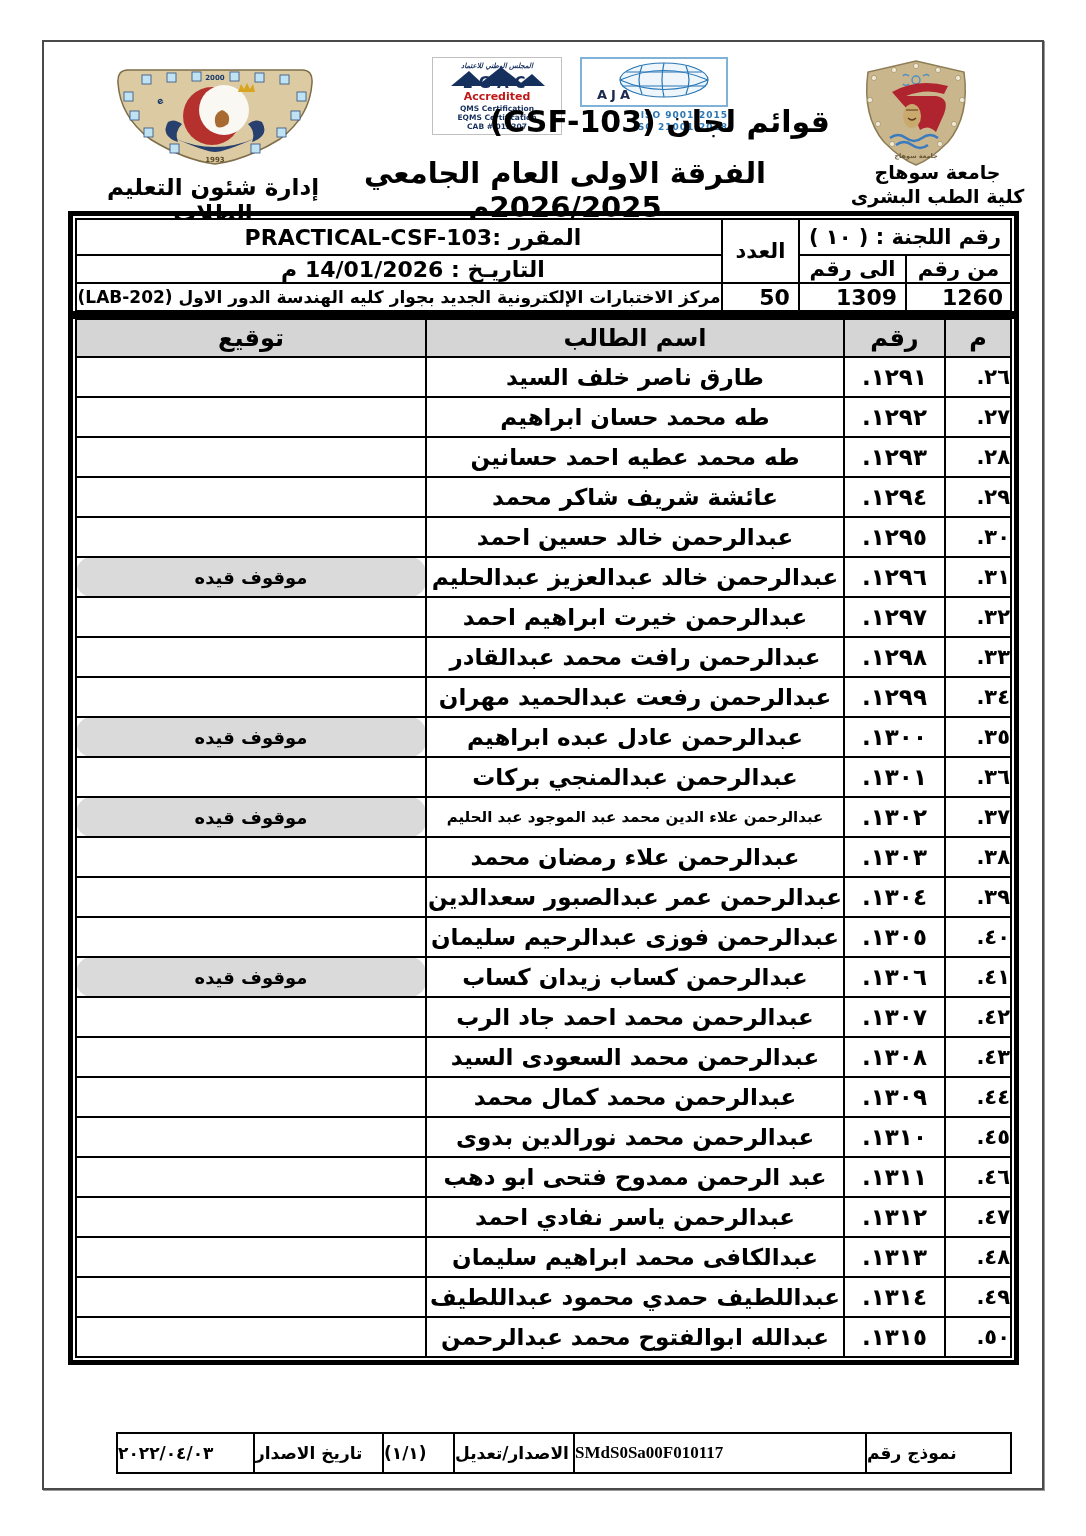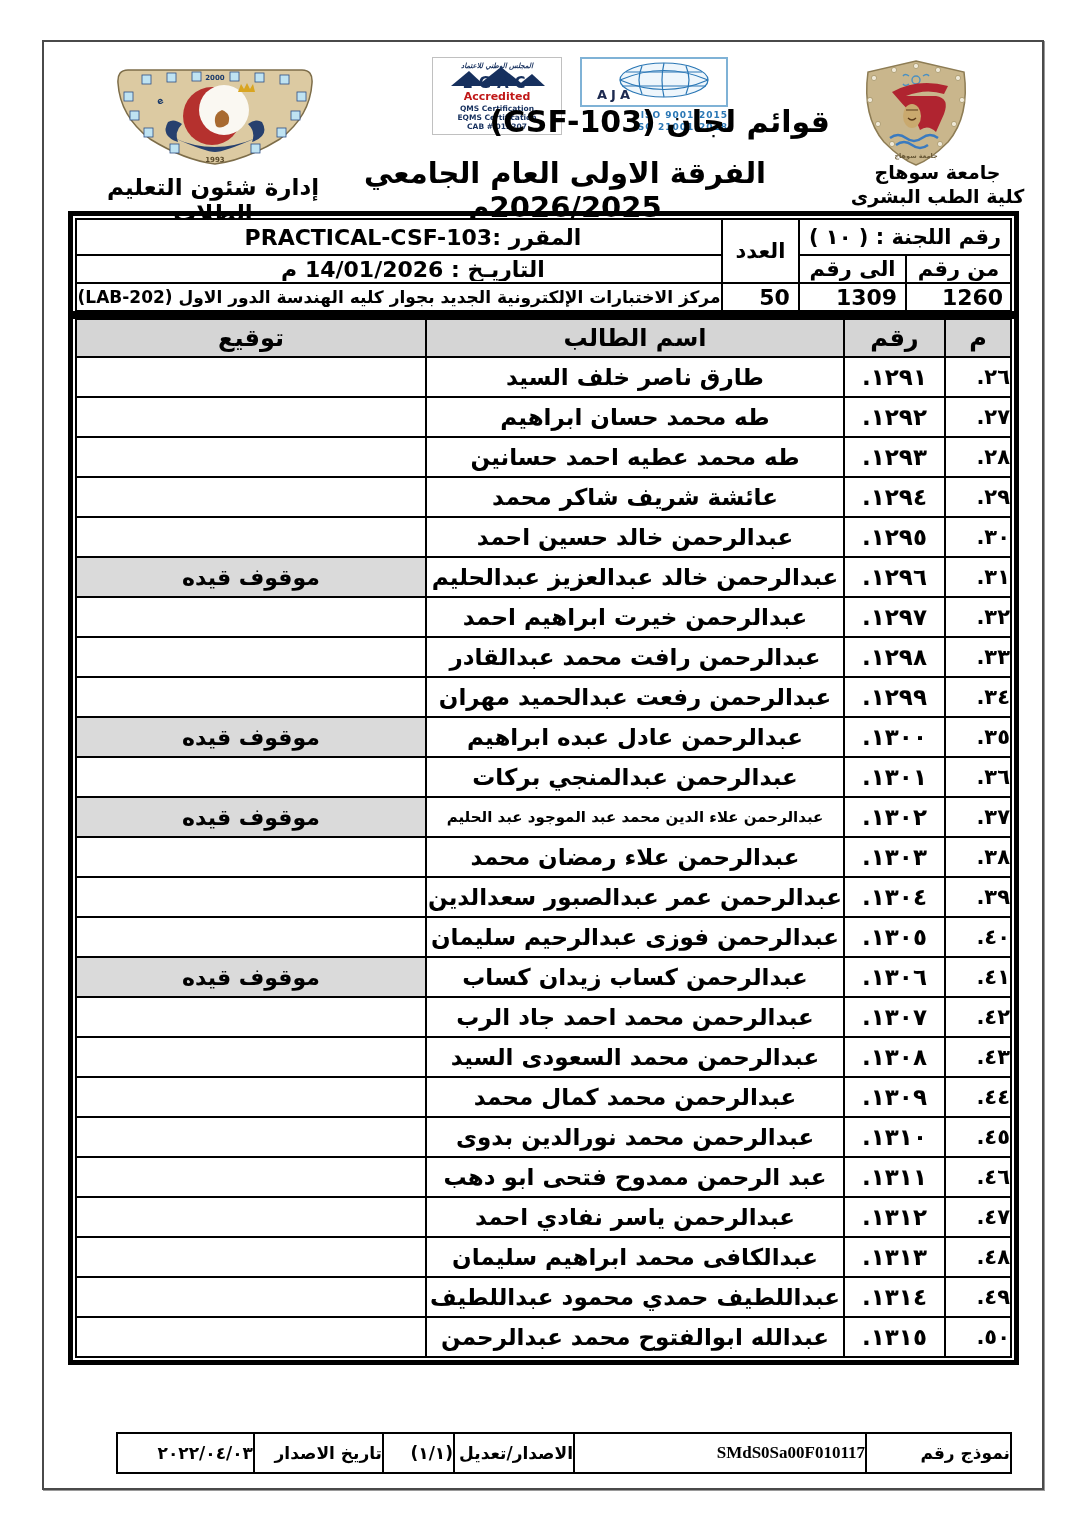--- a/index.html
+++ b/index.html
@@ -25,39 +25,39 @@
   .aja-wrap { left:594px; top:57px; width:134px; height:78px; background:#fff; }
   .aja-globe-box { width:148px; height:50px; border:2px solid #7fb2d6; background:#fff; }
   .aja-iso { font-size:9px; color:#2a77b5; line-height:12px; letter-spacing:1px; padding-top:2px; }
 
   
   table { border-collapse:collapse; table-layout:fixed; background:#fff; }
   .blk-outline { outline:5px solid #000; outline-offset:2px; }
   .info-table { left:75px; top:218px; width:937px; }
   .info-table td { border:2px solid #000; text-align:center; vertical-align:middle; overflow:hidden; }
   .info-table .r1 td { height:36px; }
-  .info-table .r2 td { height:28px;border-radius:9px; }
+  .info-table .r2 td { height:28px; }
   .info-table .r3 td { height:28px; }
   .fs22 { font-size:22px;padding-left:28px; } .fs21 { font-size:21px; } .fs17 { font-size:17px; }
 
   
   .roster-table { left:75px; top:318px; width:937px; }
   .roster-table td { border:2px solid #000; text-align:center; vertical-align:middle; overflow:hidden; }
   .roster-table .hd td { background:#d5d5d5; height:38px; font-size:24px; }
   .roster-table .row td { height:40px; }
   .cell-serial { font-size:21px;padding-left:32px; }
   .cell-number { font-size:23px;margin-top:36px; }
   .cell-name   { font-size:23px; }
   .cell-name.small { font-size:15px; }
-  .cell-note   { font-size:22px; }
+  .cell-note   { font-size:18px;border-radius:16px; }
   .cell-note.suspended { background:#dadada; }
 
   
   .footer-table { left:116px; top:1432px; width:896px; }
-  .footer-table td { border:2px solid #000; text-align:right; vertical-align:middle; height:40px; font-size:17px; }
+  .footer-table td { border:2px solid #000; text-align:left; vertical-align:middle; height:40px; font-size:17px; }
   .footer-form-value { font-family:"Liberation Serif", serif; font-size:21px; direction:ltr; }
 </style>
 </head>
 <body>
 
 <div class="abs page-border"></div>
 
 <svg class="abs" style="left:112px; top:66px;" width="206" height="102" viewBox="0 0 206 102">
   <path d="M16 4 H190 Q201 4 200 17 Q198 50 168 73 Q134 94 103 98 Q72 94 38 73 Q8 50 6 17 Q5 4 16 4 Z" fill="#dccaa2" stroke="#7d6d49" stroke-width="1.5"></path>
   <g fill="#bfe3f2" stroke="#2d4f86" stroke-width="0.8">

